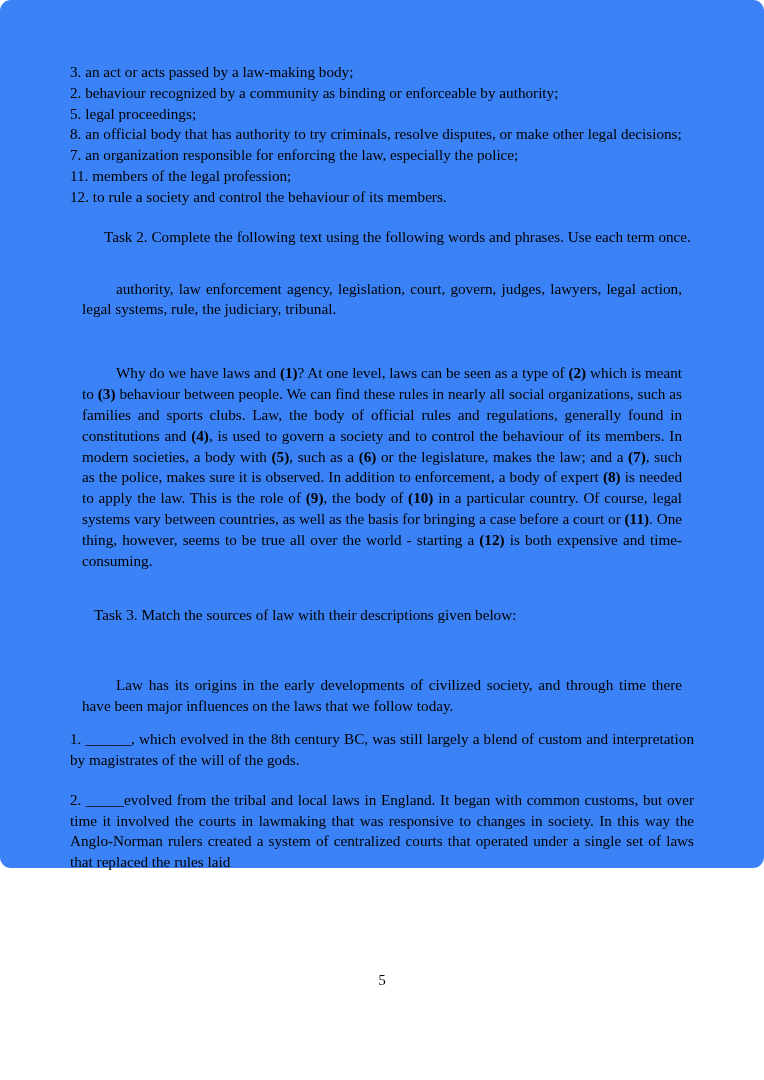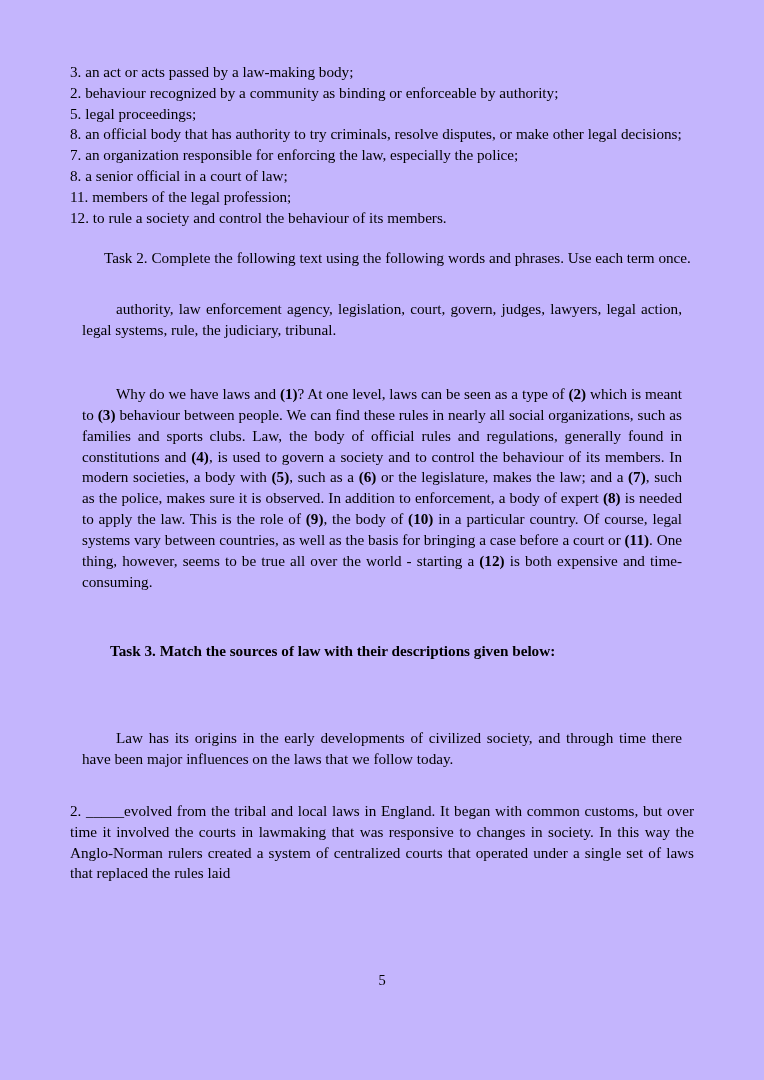--- a/index.html
+++ b/index.html
@@ -12,24 +12,25 @@
     height: 1080px;
     font-family: "Liberation Serif", serif;
     color: #000000;
     position: relative;
     overflow: hidden;
   }
   .page {
     position: absolute;
     left: 0; top: 0;
     width: 764px;
-    height: 1080px;
-    background: #c4b5fd;
+    height: 868px;
+    background: #3b82f6;
     box-sizing: border-box;
     padding: 62px 70px 30px 70px;
+    border-radius: 11px;
   }
   .content {
     width: 624px;
     font-size: 15.2px;
     line-height: 1.37;
     text-align: justify;
   }
   .defs-list p {
     margin: 0;
     text-align: left;
@@ -39,24 +40,24 @@
   }
   .spacer-md { height: 19px; }
   .spacer-lg { height: 21px; }
   .task-head {
     font-weight: normal;
     text-indent: 34px;
     text-align: justify;
     margin: 0;
   }
   .task-head-noindent {
-    font-weight: bold;
+    font-weight: normal;
     text-indent: 24px;
     text-align: left;
-    margin: 16px;
+    margin: 0;
   }
   .indent-para {
     text-indent: 34px;
     margin: 12px;
     text-align: justify;
   }
   .indent-para-left {
     text-indent: 34px;
     margin: 0;
     text-align: left;
@@ -81,21 +82,20 @@
 
 <div class="page">
   <div class="content">
 
     <div class="defs-list">
       <p>3.  an act or acts passed by a law-making body;</p>
       <p>2.  behaviour recognized by a community as binding or enforceable by authority;</p>
       <p>5.  legal proceedings;</p>
       <p class="wrap">8.  an official body that has authority to try criminals, resolve disputes, or make other legal decisions;</p>
       <p>7.  an organization responsible for enforcing the law, especially the police;</p>
-      <p>8. a senior official in a court of law;</p>
       <p>11. members of the legal profession;</p>
       <p>12. to rule a society and control the behaviour of its members.</p>
     </div>
 
     <div class="spacer-md"></div>
 
     <p class="task-head">Task 2. Complete the following text using the following words and phrases. Use each term once.</p>
 
     <div class="spacer-md"></div>
 
@@ -108,20 +108,21 @@
     <div class="spacer-lg"></div>
 
     <p class="task-head-noindent">Task 3. Match the sources of law with their descriptions given below:</p>
 
     <div class="spacer-md"></div>
 
 
     <div class="spacer-md"></div>
 
     <p class="indent-para">Law has its origins in the early developments of civilized society, and through time there have been major influences on the laws that we follow today.</p>
+    <p class="no-indent">1. ______, which evolved in the 8th century BC, was still largely a blend of custom and interpretation by magistrates of the will of the gods.</p>
 
     <div class="spacer-md"></div>
 
     <p class="no-indent">2. _____evolved from the tribal and local laws in England. It began with common customs, but over time it involved the courts in lawmaking that was responsive to changes in society. In this way the Anglo-Norman rulers created a system of centralized courts that operated under a single set of laws that replaced the rules laid</p>
 
   </div>
 
   <div class="page-number">5</div>
 </div>
 

